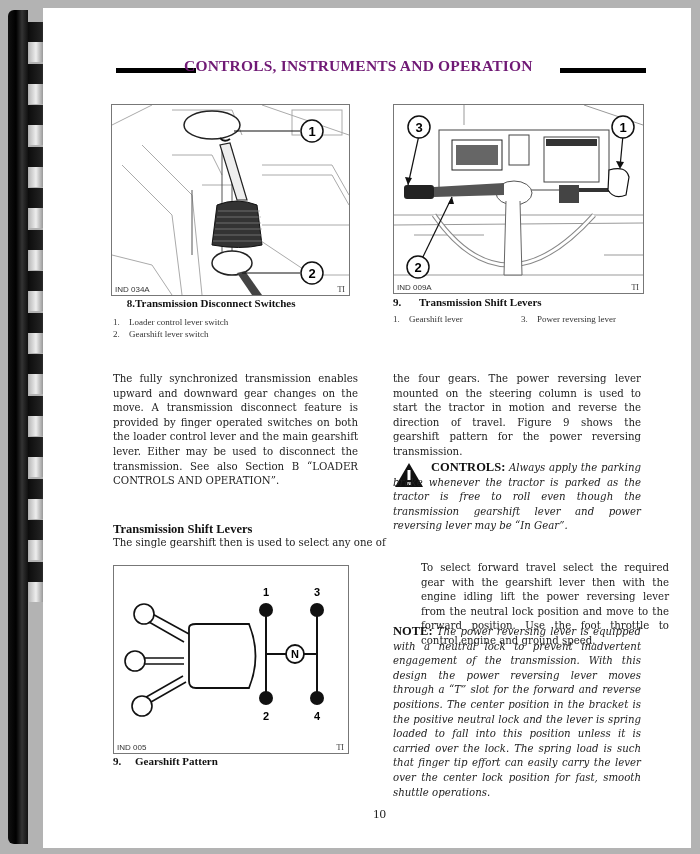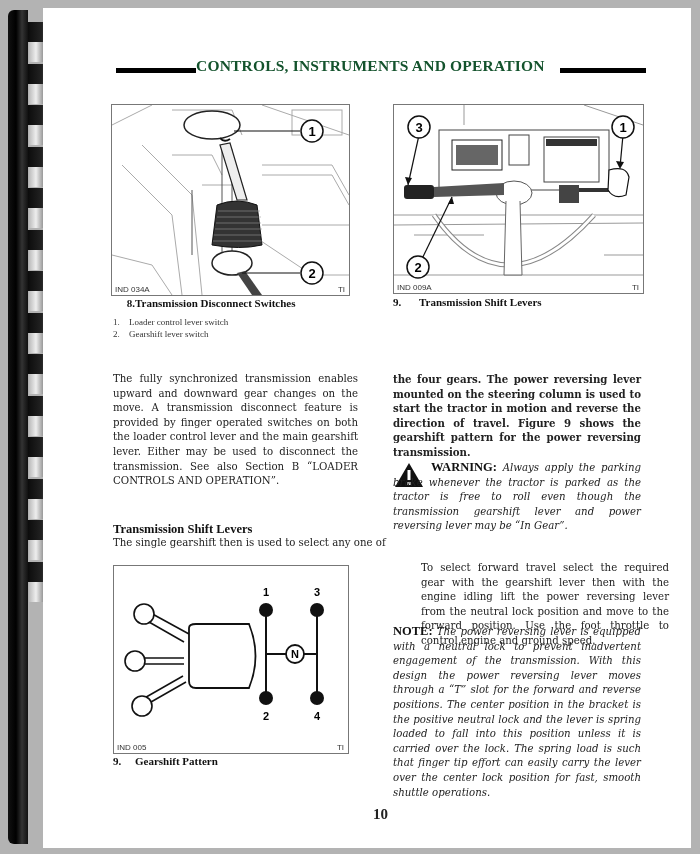--- a/index.html
+++ b/index.html
@@ -24,45 +24,45 @@
   }
   .coil-gap {
     position: absolute; left: 29px; width: 14px; height: 22px;
     background: linear-gradient(to right, #bbb, #eee, #999);
   }
   .abs { position: absolute; }
 
   
   .hdr-bar { position:absolute; height:5px; background:#000; top:68px; }
   .hdr-title {
-    position:absolute; left:196px; top:57px; font-weight:bold; font-size:15.5px;
-    letter-spacing: 0.2px; color:#14532d; white-space: nowrap;
+    position:absolute; left:184px; top:57px; font-weight:bold; font-size:15.5px;
+    letter-spacing: 0.2px; color:#701a75; white-space: nowrap;
     font-family: "Liberation Serif", serif;
   }
 
   .figure { position:absolute; border:1px solid #777; background:#fff; overflow:hidden; }
   .fig-code { position:absolute; left:3px; bottom:1px; font-family:"Liberation Sans", sans-serif; font-size:8px; color:#333; }
-  .fig-tl { position:absolute; right:4px; bottom:1px; font-family:Liberation Sans, sans-serif; font-size:8px; color:#333; }
+  .fig-tl { position:absolute; right:4px; bottom:1px; font-family:Liberation Serif, serif; font-size:8px; color:#333; }
 
   .caption { position:absolute; font-family:"Liberation Serif", serif; font-weight:bold; font-size:11px; color:#111; white-space:nowrap; }
   .caption .num { display:inline-block; width:22px; }
   .legend { position:absolute; font-family:Liberation Serif, serif; font-size:9px; color:#333; line-height:12px; }
   .legend .li { white-space: nowrap; }
   .legend .n { display:inline-block; width:16px; }
 
   .para {
     position:absolute; font-family:"DejaVu Serif", serif; font-size:10.2px; line-height:14.6px;
     color:#222; text-align: justify;
   }
   .para.italic { font-style: italic; }
   .para b.lead { font-style: normal; font-family:"Liberation Serif", serif; font-size:12.5px; color:#111; }
   .section-h {
     position:absolute; font-family:"Liberation Serif", serif; font-weight:bold; font-size:12.5px; color:#111;
   }
-  .page-num { position:absolute; font-family:"Liberation Serif", serif; font-weight:bold; font-size:15px; color:#222; }
+  .page-num { position:absolute; font-family:"Liberation Serif", serif; font-weight:normal; font-size:13px; color:#222; }
 </style>
 </head>
 <body>
 
 <div class="spine"></div>
 <div id="coils">
     <div class="coil-gap" style="top: 40px;"></div>
     <div class="coil" style="top: 22px;"></div>
     <div class="coil-gap" style="top: 81.5px;"></div>
     <div class="coil" style="top: 63.5px;"></div>
@@ -190,20 +190,21 @@
     <circle cx="24" cy="162" r="11" fill="#fff" stroke="#111" stroke-width="1.5"></circle>
     <text x="24" y="167" text-anchor="middle" font-family="Liberation Sans, sans-serif" font-weight="bold" font-size="13">2</text>
   </svg>
   <span class="fig-code">IND 009A</span>
   <span class="fig-tl">TI</span>
 </div>
 <div class="caption" style="left:393px; top:296px;">
   <span class="num" style="width:26px">9.</span><span>Transmission Shift Levers</span>
 </div>
 <div class="legend" style="left:393px; top:313px;">
+  <div class="li"><span class="n">1.</span><span style="display:inline-block;width:112px">Gearshift lever</span><span class="n">3.</span><span>Power reversing lever</span></div>
 </div>
 
 <div class="para" style="left:113px; top:372px; width:245px;">The fully synchronized transmission enables upward and downward gear changes on the move. A transmission disconnect feature is provided by finger operated switches on both the loader control lever and the main gearshift lever. Either may be used to disconnect the transmission. See also Section B “LOADER CONTROLS AND OPERATION”.</div>
 <div class="section-h" style="left:113px; top:522px;">Transmission Shift Levers</div>
 <div class="para" style="left:113px; top:536px; width:250px; text-align:left; white-space:nowrap;">The single gearshift then is used to select any one of</div>
 
 <div class="figure" style="left:113px; top:565px; width:234px; height:187px;">
   <svg id="gear-svg" width="234" height="187" viewBox="0 0 234 187">
     <g stroke="#111" stroke-width="1.6" fill="none">
       <path d="M28 52 L70 76"></path>
@@ -234,31 +235,31 @@
     <circle cx="181" cy="88" r="9" fill="#fff" stroke="#111" stroke-width="1.8"></circle>
     <text x="181" y="92" text-anchor="middle" font-family="Liberation Sans, sans-serif" font-weight="bold" font-size="11">N</text>
   </svg>
   <span class="fig-code">IND 005</span>
   <span class="fig-tl">TI</span>
 </div>
 <div class="caption" style="left:113px; top:755px;">
   <span class="num">9.</span><span>Gearshift Pattern</span>
 </div>
 
-<div class="para" style="left:393px; top:372px; width:248px;font-weight:bold;">the four gears. The power reversing lever mounted on the steering column is used to start the tractor in motion and reverse the direction of travel. Figure 9 shows the gearshift pattern for the power reversing transmission.</div>
+<div class="para" style="left:393px; top:372px; width:248px;">the four gears. The power reversing lever mounted on the steering column is used to start the tractor in motion and reverse the direction of travel. Figure 9 shows the gearshift pattern for the power reversing transmission.</div>
 
 <div class="abs" style="left:394px; top:462px;">
   <svg width="30" height="26" viewBox="0 0 30 26">
     <polygon points="15,1 29,25 1,25" fill="#111"></polygon>
     <rect x="13.5" y="8" width="3" height="10" fill="#fff"></rect>
     <rect x="13.5" y="20" width="3" height="3" fill="#fff"></rect>
   </svg>
 </div>
 <div class="para italic" style="left:393px; top:460px; width:248px; text-indent:38px;">
-  <b class="lead">WARNING:</b>
+  <b class="lead">CONTROLS:</b>
   <span>Always apply the parking brake whenever the tractor is parked as the tractor is free to roll even though the transmission gearshift lever and power reversing lever may be “In Gear”.</span>
 </div>
 
 <div class="para" style="left:393px; top:561px; width:248px;margin-left:28px;">To select forward travel select the required gear with the gearshift lever then with the engine idling lift the power reversing lever from the neutral lock position and move to the forward position. Use the foot throttle to control engine and ground speed.</div>
 
 <div class="para italic" style="left:393px; top:624px; width:248px;">
   <b class="lead">NOTE:</b>
   <span>The power reversing lever is equipped with a neutral lock to prevent inadvertent engagement of the transmission. With this design the power reversing lever moves through a “T” slot for the forward and reverse positions. The center position in the bracket is the positive neutral lock and the lever is spring loaded to fall into this position unless it is carried over the lock. The spring load is such that finger tip effort can easily carry the lever over the center lock position for fast, smooth shuttle operations.</span>
 </div>
 

